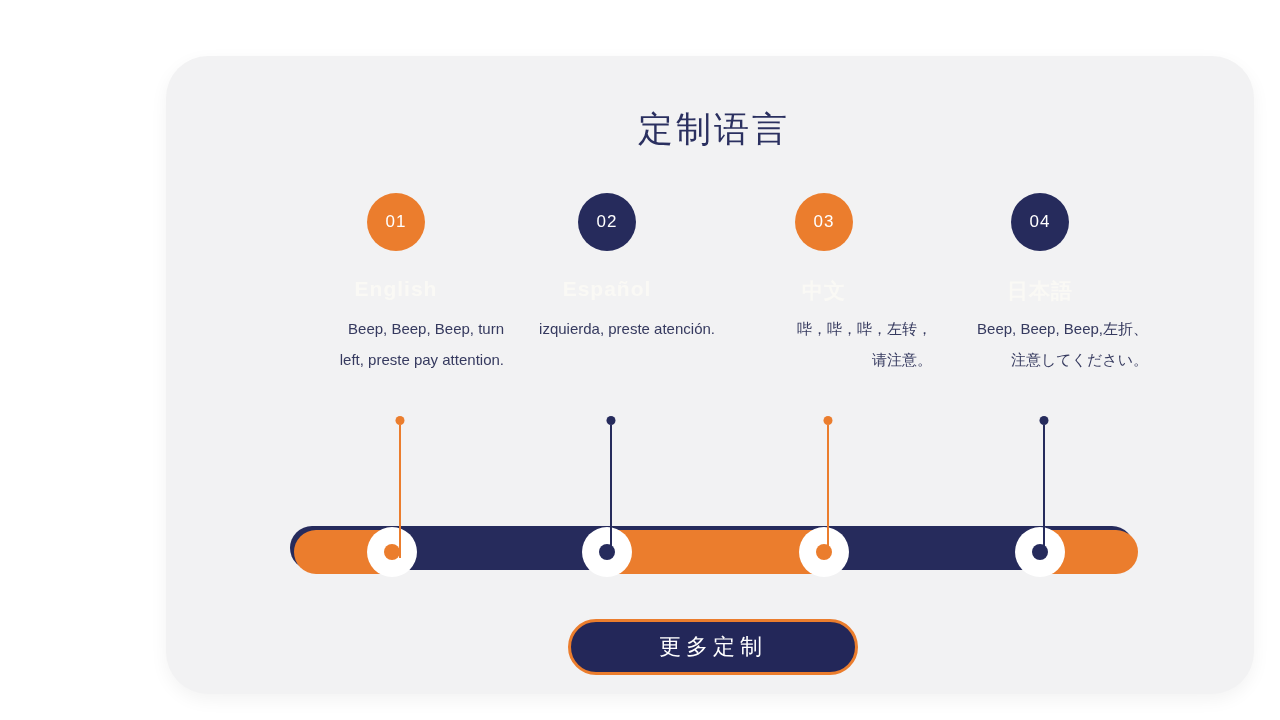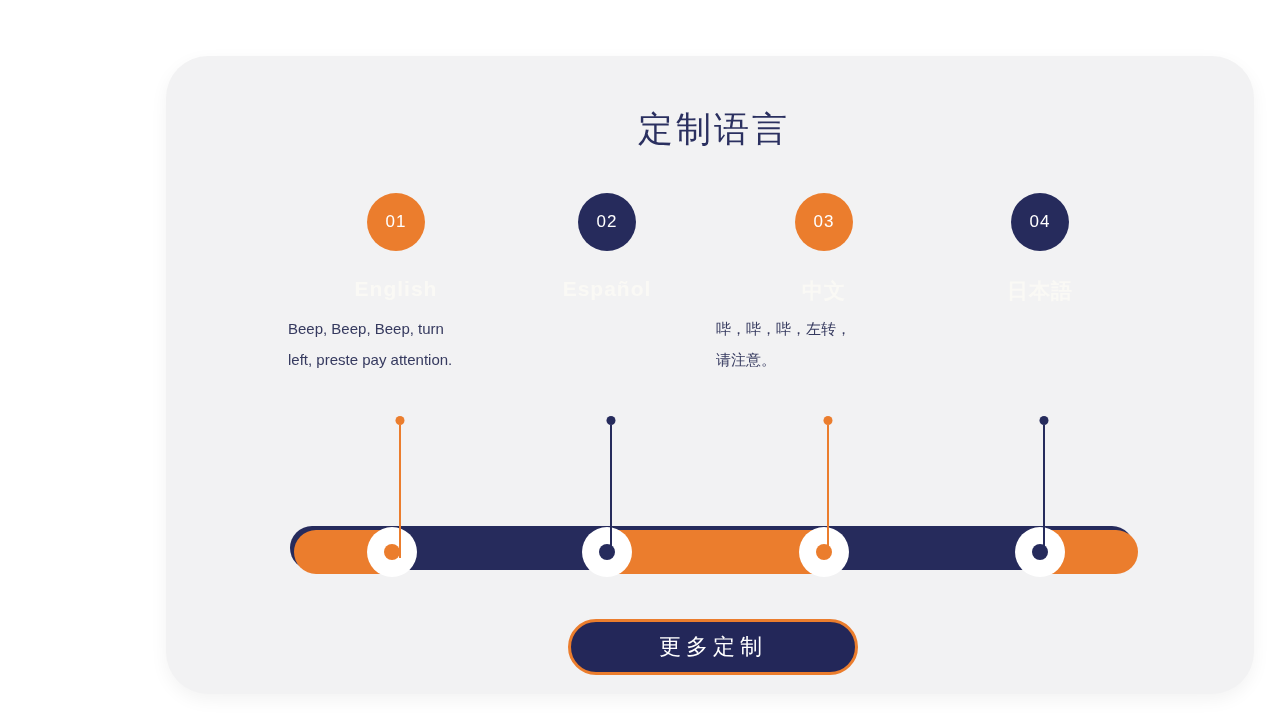--- a/index.html
+++ b/index.html
@@ -18,21 +18,21 @@
 
   .num-circle { position: absolute; top: 129px; left: 50%; transform: translateX(-50%);
     width: 58px; height: 58px; border-radius: 50%; display: flex; align-items: center;
     justify-content: center; color: #ffffff; font-size: 17px; font-weight: 400; letter-spacing: 1px; }
   .bg-orange { background: #EB7D2D; }
   .bg-navy { background: #262B5C; }
 
   .lang-label { position: absolute; top: 213px; left: 0; width: 100%; text-align: center;
     font-size: 21px; font-weight: 700; color: #FAF9F5; letter-spacing: 1px; }
 
-  .desc { position: absolute; top: 247px; left: 0; width: 100%; text-align: left;
+  .desc { position: absolute; top: 247px; left: 0; width: 100%; text-align: right;
     font-size: 15px; line-height: 27px; color: #363A5F; }
 
   .stem { position: absolute; top: 348px; left: 50%; transform: translateX(-50%);
     width: 10px; height: 142px; z-index: 3; }
   .stem .stem-dot { position: absolute; top: 0; left: 50%; transform: translateX(-50%);
     width: 9px; height: 9px; border-radius: 50%; }
   .stem .stem-line { position: absolute; top: 9px; left: 50%; transform: translateX(-50%);
     width: 2px; height: 133px; }
   .stem-orange .stem-dot { background: #EB7D2D; }
   .stem-orange .stem-line { background: #EB7D2D; }
@@ -81,20 +81,21 @@
         <div class="stem-line"></div>
       </div>
     </div>
 
     <div class="col col-2">
       <div class="num-circle bg-navy">
         <span>02</span>
       </div>
       <div class="lang-label">Español</div>
       <div class="desc">
+        <div>izquierda, preste atención.</div>
       </div>
       <div class="stem stem-navy">
         <div class="stem-dot"></div>
         <div class="stem-line"></div>
       </div>
     </div>
 
     <div class="col col-3">
       <div class="num-circle bg-orange">
         <span>03</span>
@@ -108,20 +109,24 @@
         <div class="stem-dot"></div>
         <div class="stem-line"></div>
       </div>
     </div>
 
     <div class="col col-4">
       <div class="num-circle bg-navy">
         <span>04</span>
       </div>
       <div class="lang-label">日本語</div>
+      <div class="desc">
+        <div>Beep, Beep, Beep,左折、</div>
+        <div>注意してください。</div>
+      </div>
       <div class="stem stem-navy">
         <div class="stem-dot"></div>
         <div class="stem-line"></div>
       </div>
     </div>
 
     <div class="timeline">
       <div class="seg seg-1"></div>
       <div class="seg seg-2"></div>
       <div class="seg seg-3"></div>

